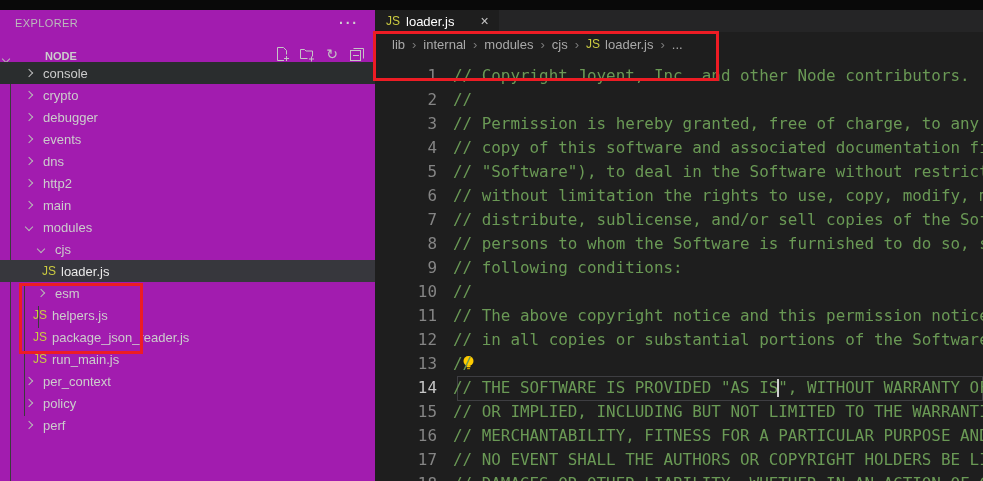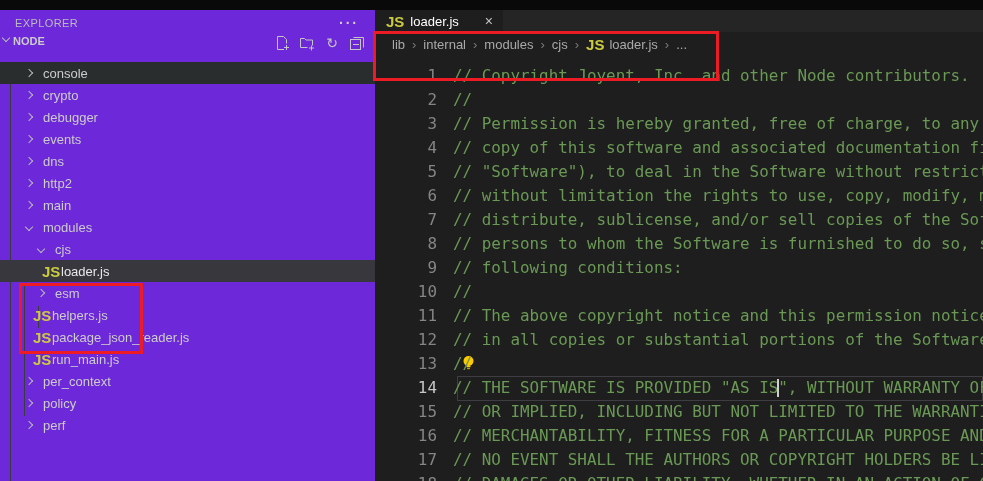--- a/index.html
+++ b/index.html
@@ -4,44 +4,44 @@
 <style>
   * { margin:0; padding:0; box-sizing:border-box; }
   html,body { width:983px; height:481px; overflow:hidden; background:#1e1e1e;
               font-family:"Liberation Sans", sans-serif; }
   .app { position:relative; width:983px; height:481px; background:#1e1e1e; }
 
   
   .title-strip { position:absolute; left:0; top:0; width:983px; height:10px; background:#090909; }
 
   
-  .sidebar { position:absolute; left:0; top:10px; width:375px; height:471px; background:#6d28d9; color:#cccccc; }
+  .sidebar { position:absolute; left:0; top:10px; width:375px; height:471px; background:#a21caf; color:#cccccc; }
   .panel-header { height:25px; display:flex; align-items:center; justify-content:space-between; padding:0 16px 0 15px; }
   .panel-title { font-size:11px; color:#bbbbbb; letter-spacing:.4px; }
   .more-dots { font-size:14px; font-weight:bold; color:#d0d0d0; letter-spacing:2px; cursor:pointer; }
-  .section-header { height:27px; display:flex; align-items:flex-start; padding:0 10px 0 3px; }
+  .section-header { height:27px; display:flex; align-items:flex-end; padding:0 10px 0 3px;gap:32px; }
   .section-title { font-size:11px; font-weight:bold; color:#cccccc; margin-left:4px; }
   .section-actions { margin-left:auto; display:flex; gap:9px; align-items:center; }
   .action-icon { width:16px; height:16px; display:flex; align-items:center; justify-content:center; color:#c5c5c5; cursor:pointer; }
   .action-icon svg { stroke:#c5c5c5; fill:none; stroke-width:1; }
   .refresh-glyph { font-size:14px; line-height:16px; color:#c5c5c5; }
 
   .tree { position:relative; }
   .row { height:22px; display:flex; align-items:center; font-size:13px; color:#cccccc; cursor:pointer; position:relative; z-index:2; }
   .row.hovered { background:#2a2d2e; }
   .row.selected { background:#37373d; color:#e8e8e8; }
   .d1  { padding-left:20px;align-items:center; }
   .d2  { padding-left:32px; }
   .d2f { padding-left:33px; }
   .d3f { padding-left:42px; }
   .twistie { width:18px; display:flex; align-items:center; justify-content:center; }
   .chev { display:inline-block; width:6px; height:6px; border-top:1.4px solid #b8b8b8; border-right:1.4px solid #b8b8b8; }
   .chev.right { transform:rotate(45deg); }
   .chev.down  { transform:rotate(135deg); }
-  .jsicon { width:17px; font-size:15px; font-weight:bold; color:#cbcb41; letter-spacing:0; flex:none; }
+  .jsicon { width:17px; font-size:12px; font-weight:normal; color:#cbcb41; letter-spacing:0; flex:none; }
   .row .label { margin-left:5px; white-space:nowrap; }
   .row.d2f .label, .row.d3f .label { margin-left:2px; }
   .guide { position:absolute; width:1px; background:#3b3b3b; z-index:1; }
 
   
   .editor { position:absolute; left:375px; top:10px; width:608px; height:471px; background:#1e1e1e; }
   .tabbar { height:22px; background:#252526; display:flex; }
   .tab { height:22px; background:#1e1e1e; display:flex; align-items:center; padding:0 10px 0 11px; cursor:pointer; }
   .tab .jsicon { width:auto; margin-right:6px; }
   .tab-label { font-size:13px; color:#ffffff; }

